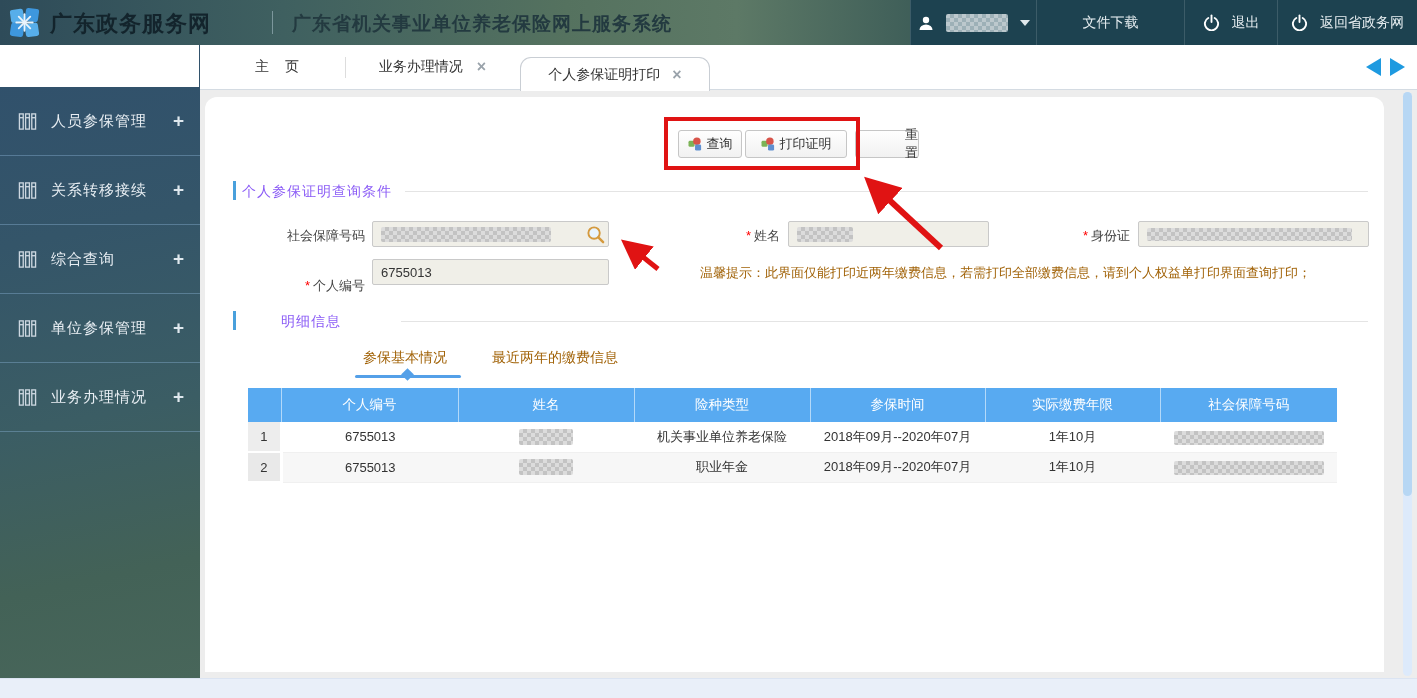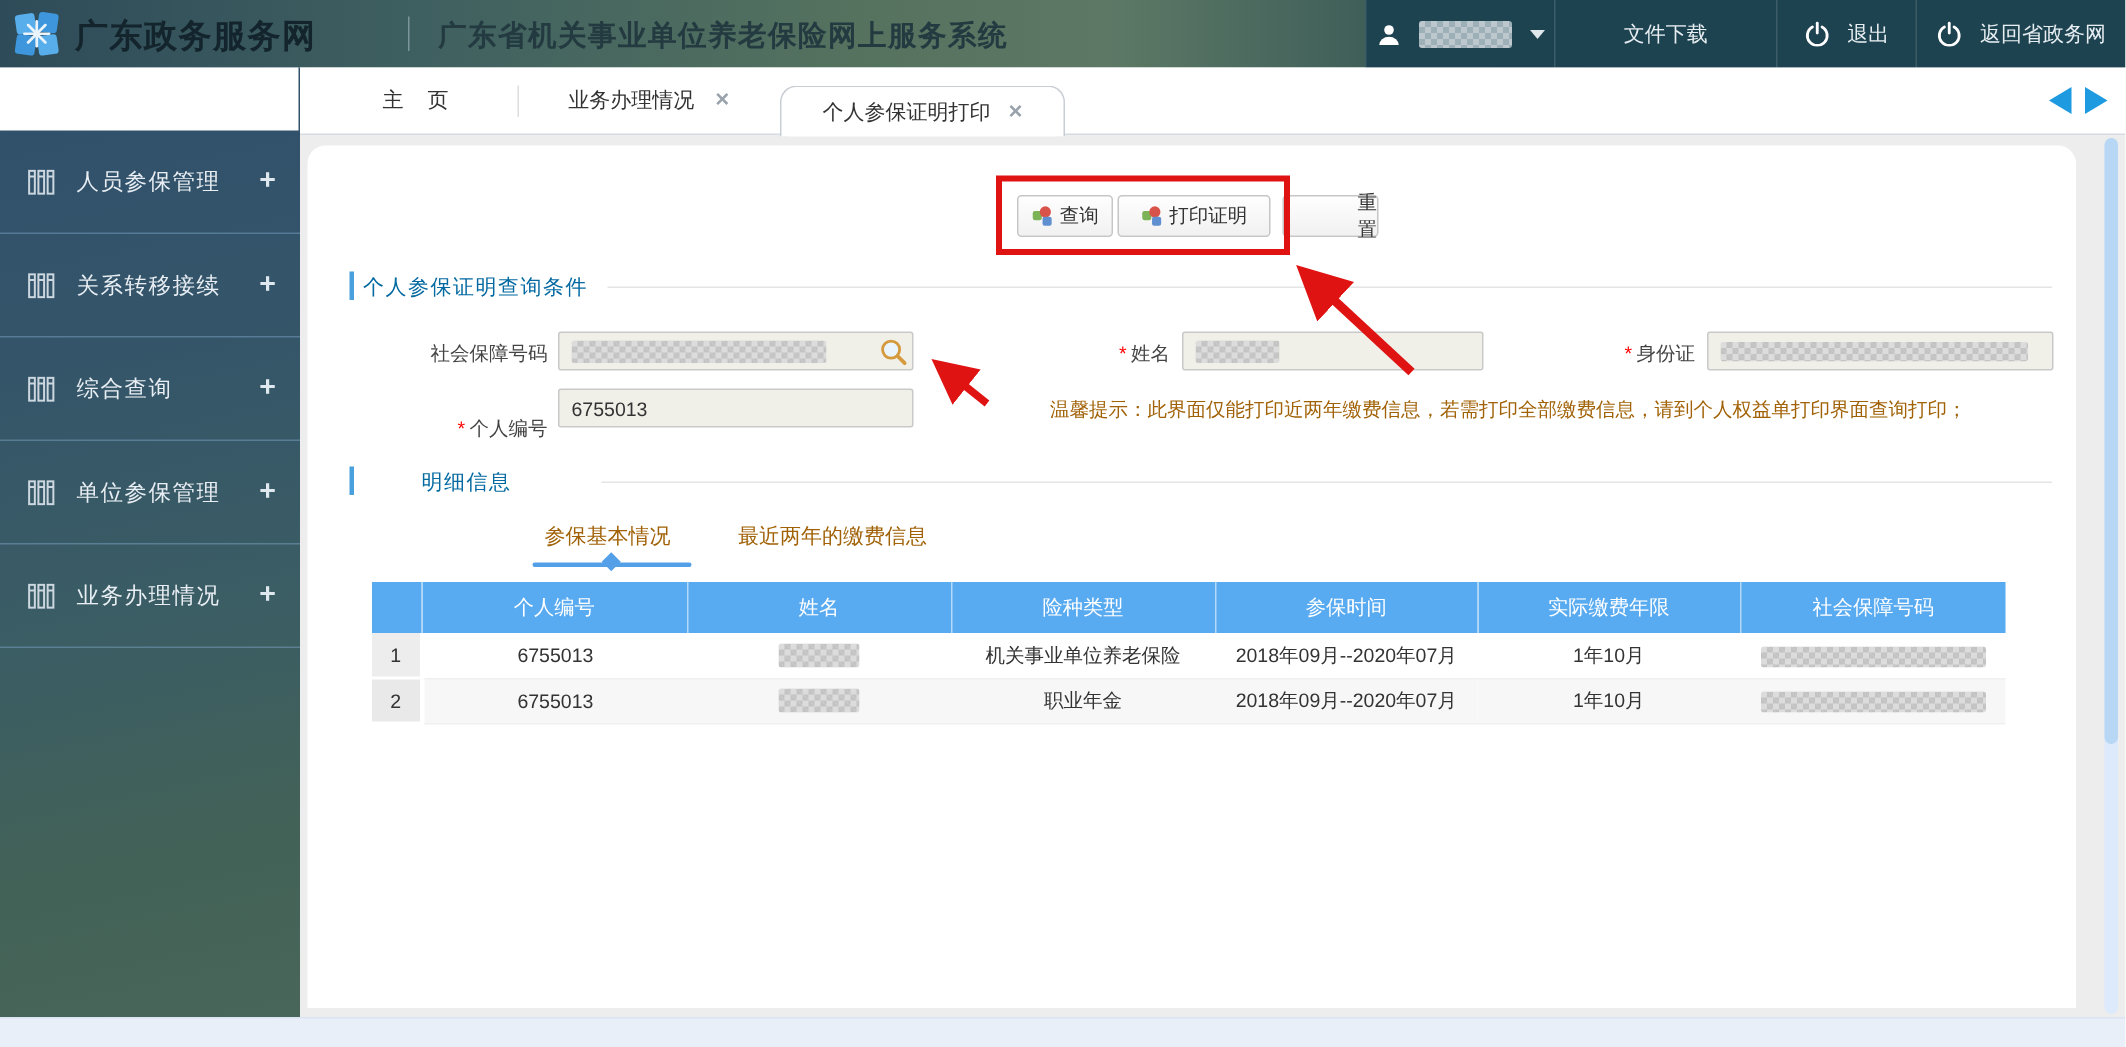--- a/index.html
+++ b/index.html
@@ -62,21 +62,21 @@
        background:linear-gradient(#fefefe,#f1f1f1);display:flex;align-items:center;justify-content:center;
        gap:4px;font-size:13px;color:#333;cursor:pointer;}
   .btn-query{left:473px;width:64px;}
   .btn-print{left:540px;width:102px;}
   .btn-reset{left:650px;width:64px;padding-left:45px;}
   .annot-box{position:absolute;left:459px;top:20px;width:196px;height:53px;border:4px solid #e01313;z-index:5;pointer-events:none;}
   .annot-svg{position:absolute;left:0;top:0;width:1417px;height:698px;z-index:6;pointer-events:none;}
 
   
   .sec-bar{position:absolute;width:3px;height:19px;background:#49a0dc;}
-  .sec-title{position:absolute;font-size:14px;color:#0369a1;letter-spacing:1px;}
+  .sec-title{position:absolute;font-size:14px;color:#8b5cf6;letter-spacing:1px;}
   .sec-line{position:absolute;height:1px;background:#e4e4e4;}
 
   
   .flabel{position:absolute;font-size:13px;color:#444;text-align:right;}
   .req{color:#f00;margin-right:3px;}
   .finput{position:absolute;height:26px;background:#f0efe8;border:1px solid #c9c9c9;border-radius:2px;
           font-size:13px;color:#333;padding:0 8px;font-family:inherit;}
   .fwrap{position:absolute;height:26px;background:#f0efe8;border:1px solid #c9c9c9;border-radius:2px;}
   .hint{position:absolute;font-size:13px;color:#a16207;}
 

